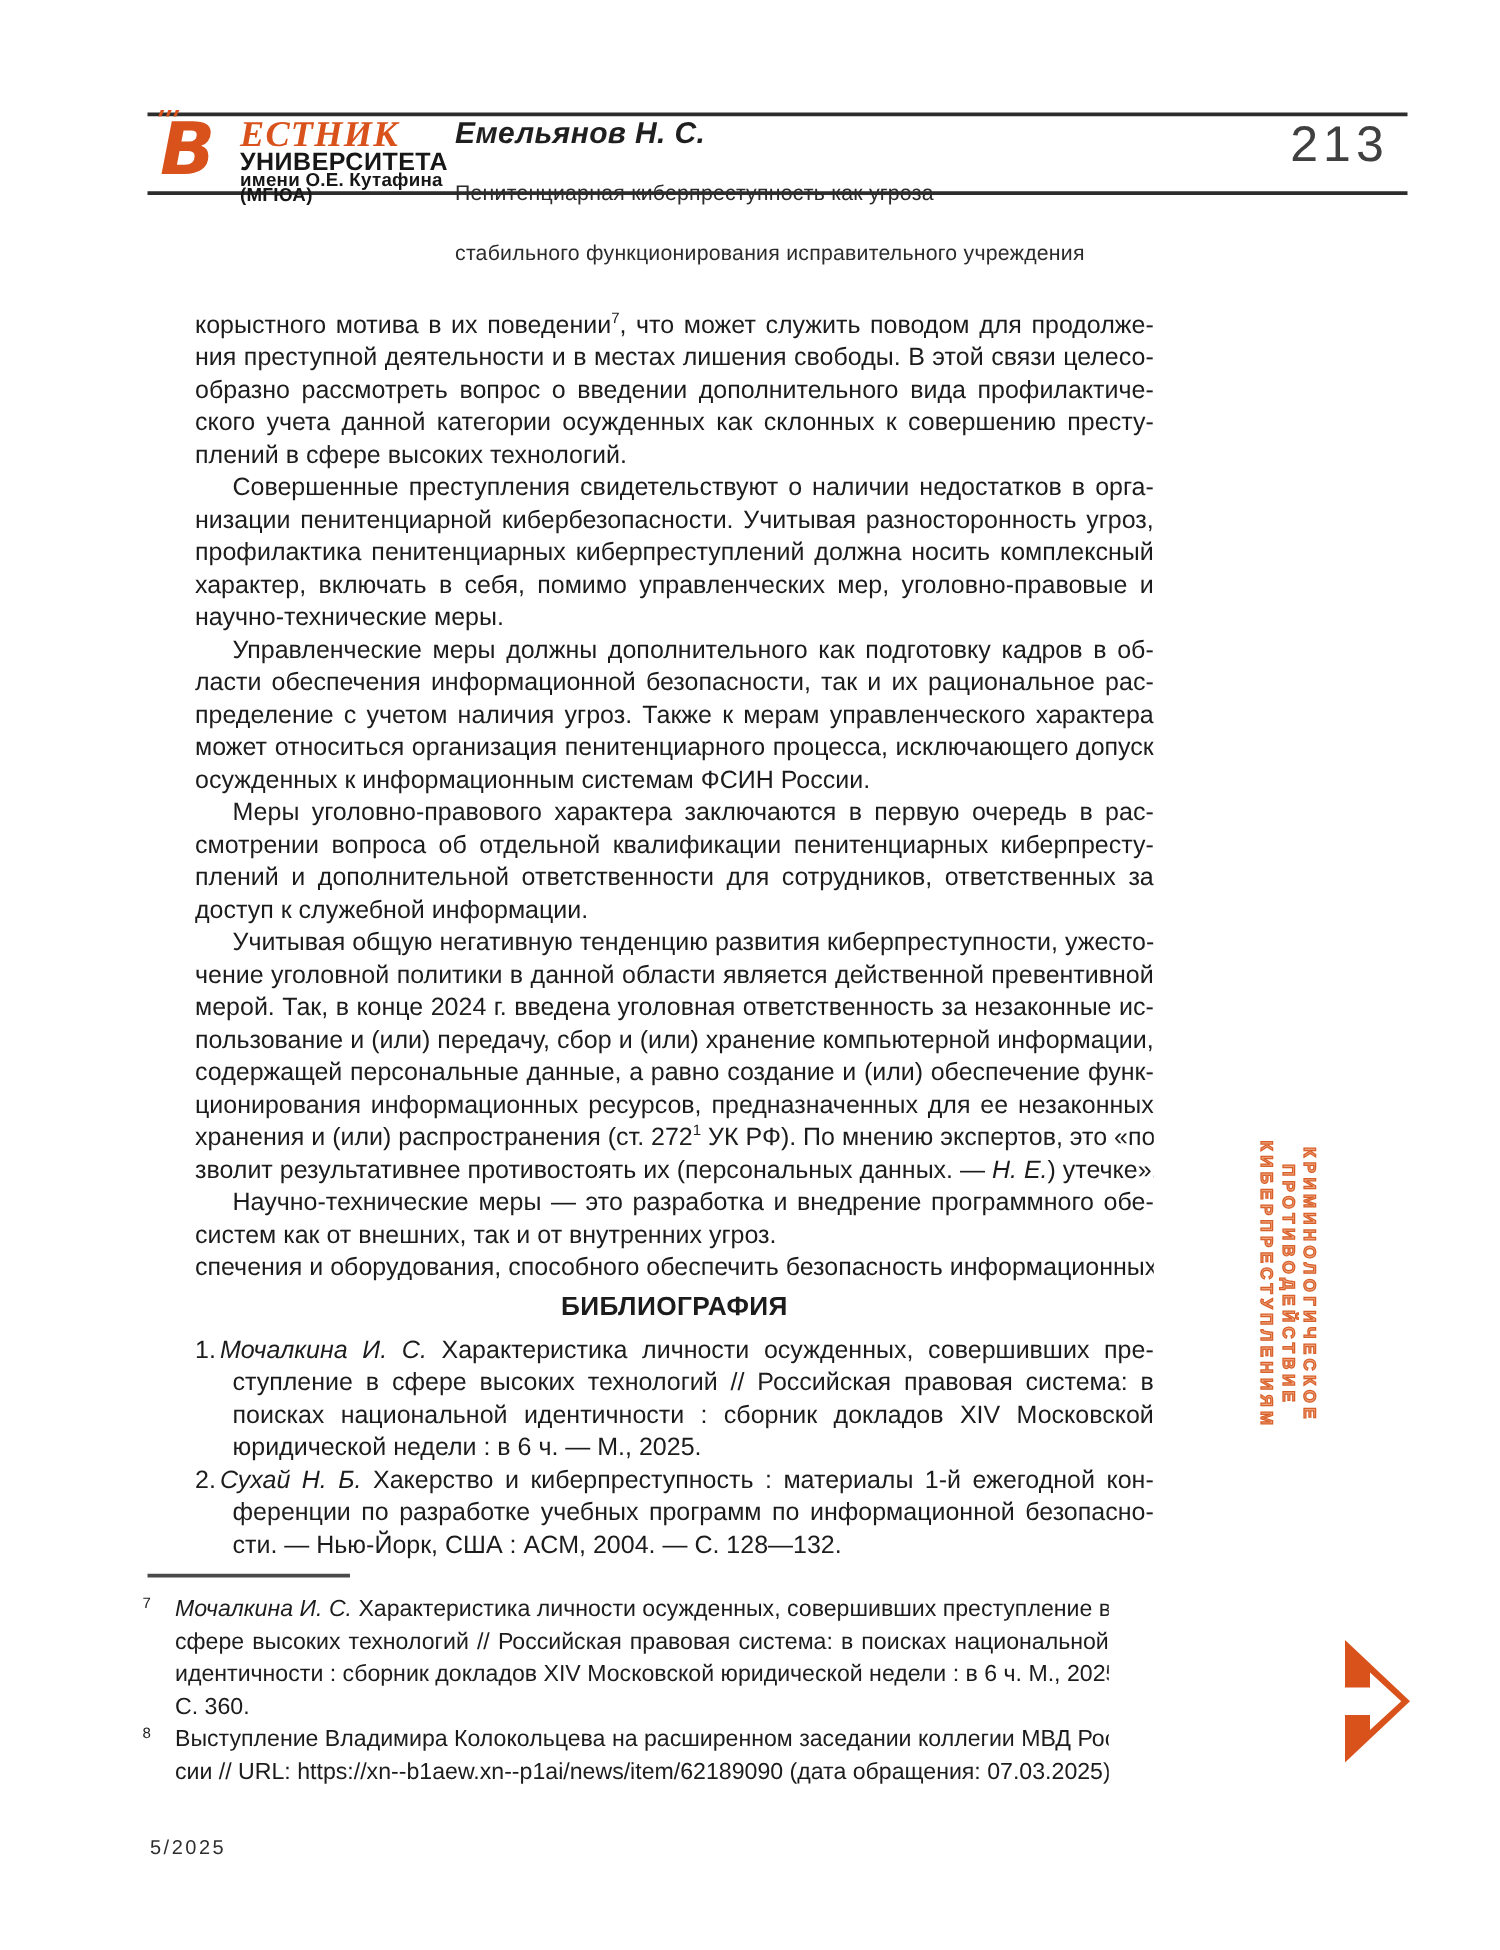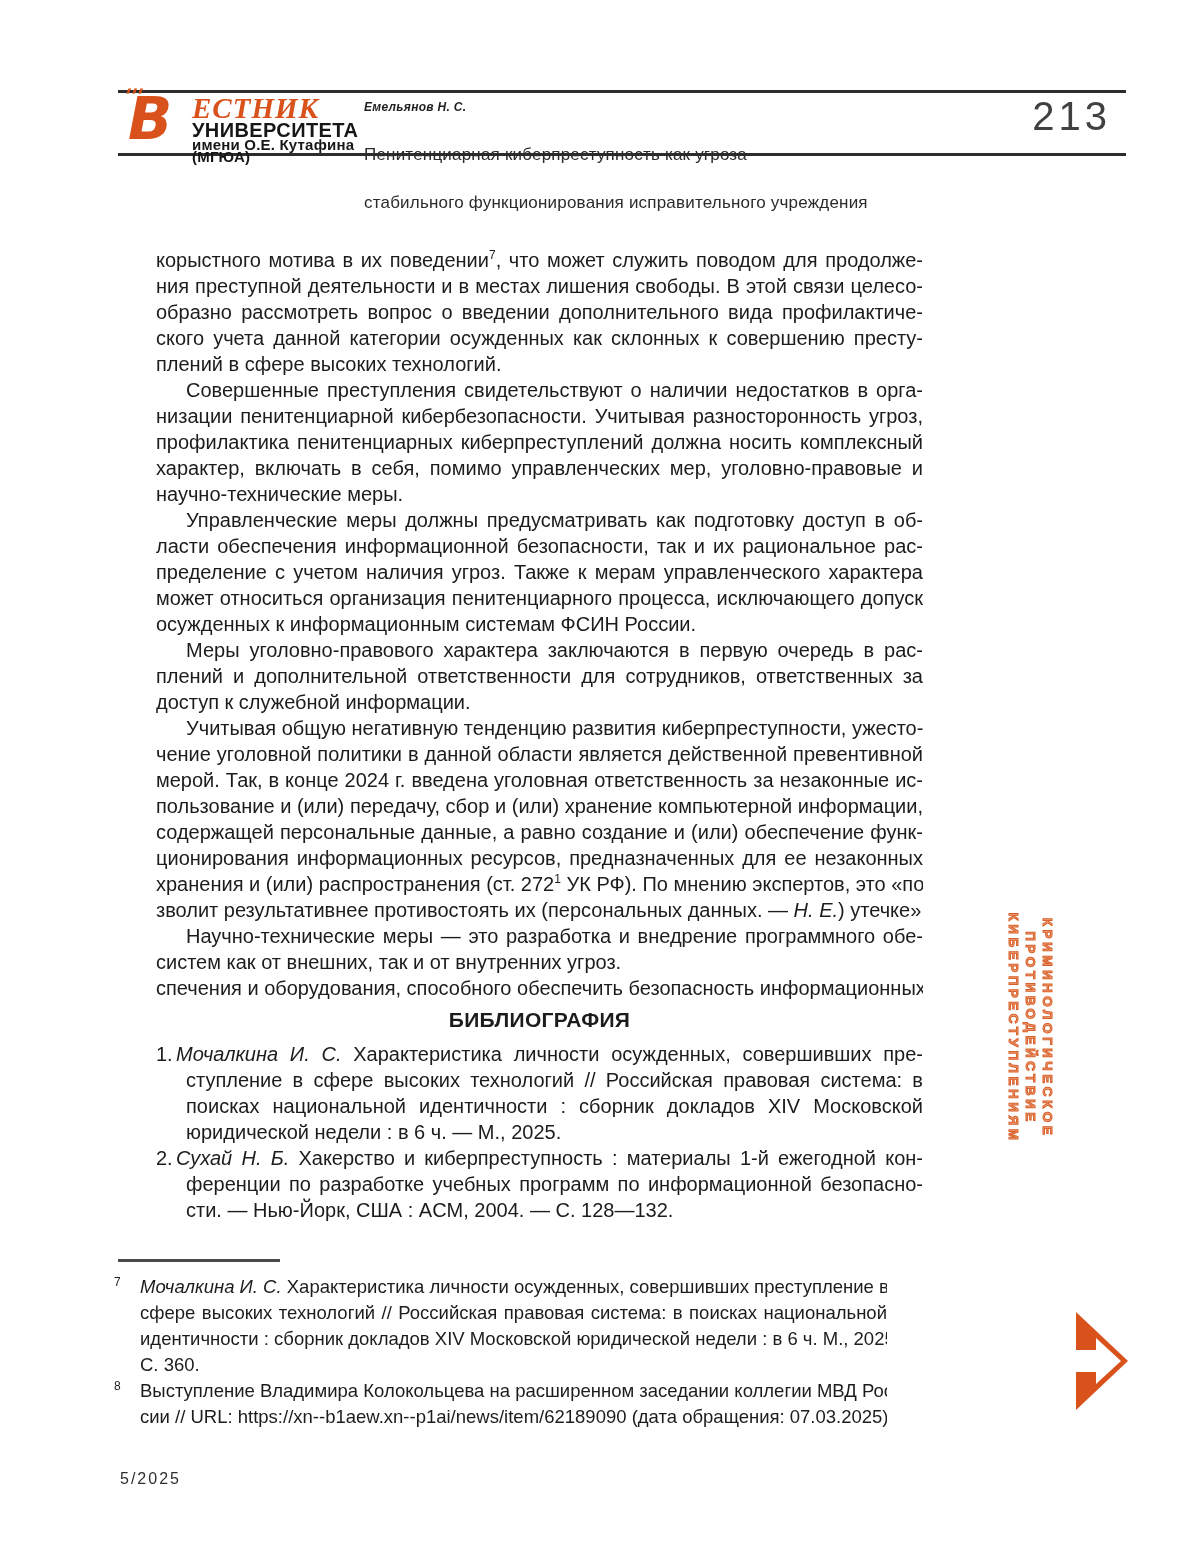--- a/index.html
+++ b/index.html
@@ -17,21 +17,21 @@
             color:#d9521c;letter-spacing:1px;transform:skewX(-12deg);}
   .mh-b{position:absolute;left:12px;top:2px;font-size:58px;line-height:58px;font-weight:bold;
         font-style:italic;color:#d9521c;font-family:"DejaVu Sans","Liberation Sans",sans-serif;}
   .mh-col{position:absolute;left:76px;top:8px;width:178px;}
   .mh-estnik{font-size:29px;line-height:25px;font-weight:bold;font-style:italic;color:#d9521c;letter-spacing:1px;font-family:Liberation Serif, serif;}
   .mh-univ{font-size:20px;line-height:18px;font-weight:bold;color:#171717;letter-spacing:0.4px;}
   .mh-imeni{font-size:15px;line-height:12px;font-weight:bold;color:#171717;letter-spacing:0.2px;}
 
   
   .header-text{position:absolute;left:364px;top:97px;}
-  .hdr-author{font-size:12px;line-height:20px;font-weight:bold;font-style:italic;color:#1f1f1f;letter-spacing:0.3px;}
+  .hdr-author{font-size:24px;line-height:20px;font-weight:bold;font-style:italic;color:#1f1f1f;letter-spacing:0.3px;}
   .hdr-title{font-size:17px;line-height:20px;color:#2b2b2b;letter-spacing:0.2px;margin-top:28px;}
   .page-num{position:absolute;right:89px;top:96px;font-size:40px;line-height:40px;font-weight:normal;
             letter-spacing:4px;color:#404040;}
 
   
   .body-text{position:absolute;left:120px;top:247px;width:767px;font-size:20px;color:#1c1c1c;margin-left:36px;}
   .ln{height:26px;line-height:26px;overflow:hidden;text-align:justify;text-align-last:justify;white-space:nowrap;}
   .ln.last{text-align-last:left;}
   .ln.indent{padding-left:30px;}
   .it{font-style:italic;}
@@ -97,28 +97,29 @@
           <div class="ln last"><span>плений в сфере высоких технологий.</span></div>
         </div>
         <div class="para">
           <div class="ln indent"><span>Совершенные преступления свидетельствуют о наличии недостатков в орга-</span></div>
           <div class="ln"><span>низации пенитенциарной кибербезопасности. Учитывая разносторонность угроз,</span></div>
           <div class="ln"><span>профилактика пенитенциарных киберпреступлений должна носить комплексный</span></div>
           <div class="ln"><span>характер, включать в себя, помимо управленческих мер, уголовно-правовые и</span></div>
           <div class="ln last"><span>научно-технические меры.</span></div>
         </div>
         <div class="para">
-          <div class="ln indent"><span>Управленческие меры должны предусматривать как подготовку доступ в об-</span></div>
+          <div class="ln indent"><span>Управленческие меры должны дополнительного как подготовку кадров в об-</span></div>
           <div class="ln"><span>ласти обеспечения информационной безопасности, так и их рациональное рас-</span></div>
           <div class="ln"><span>пределение с учетом наличия угроз. Также к мерам управленческого характера</span></div>
           <div class="ln"><span>может относиться организация пенитенциарного процесса, исключающего допуск</span></div>
           <div class="ln last"><span>осужденных к информационным системам ФСИН России.</span></div>
         </div>
         <div class="para">
           <div class="ln indent"><span>Меры уголовно-правового характера заключаются в первую очередь в рас-</span></div>
+          <div class="ln"><span>смотрении вопроса об отдельной квалификации пенитенциарных киберпресту-</span></div>
           <div class="ln"><span>плений и дополнительной ответственности для сотрудников, ответственных за</span></div>
           <div class="ln last"><span>доступ к служебной информации.</span></div>
         </div>
         <div class="para">
           <div class="ln indent"><span>Учитывая общую негативную тенденцию развития киберпреступности, ужесто-</span></div>
           <div class="ln"><span>чение уголовной политики в данной области является действенной превентивной</span></div>
           <div class="ln"><span>мерой. Так, в конце 2024 г. введена уголовная ответственность за незаконные ис-</span></div>
           <div class="ln"><span>пользование и (или) передачу, сбор и (или) хранение компьютерной информации,</span></div>
           <div class="ln"><span>содержащей персональные данные, а равно создание и (или) обеспечение функ-</span></div>
           <div class="ln"><span>ционирования информационных ресурсов, предназначенных для ее незаконных</span></div>

